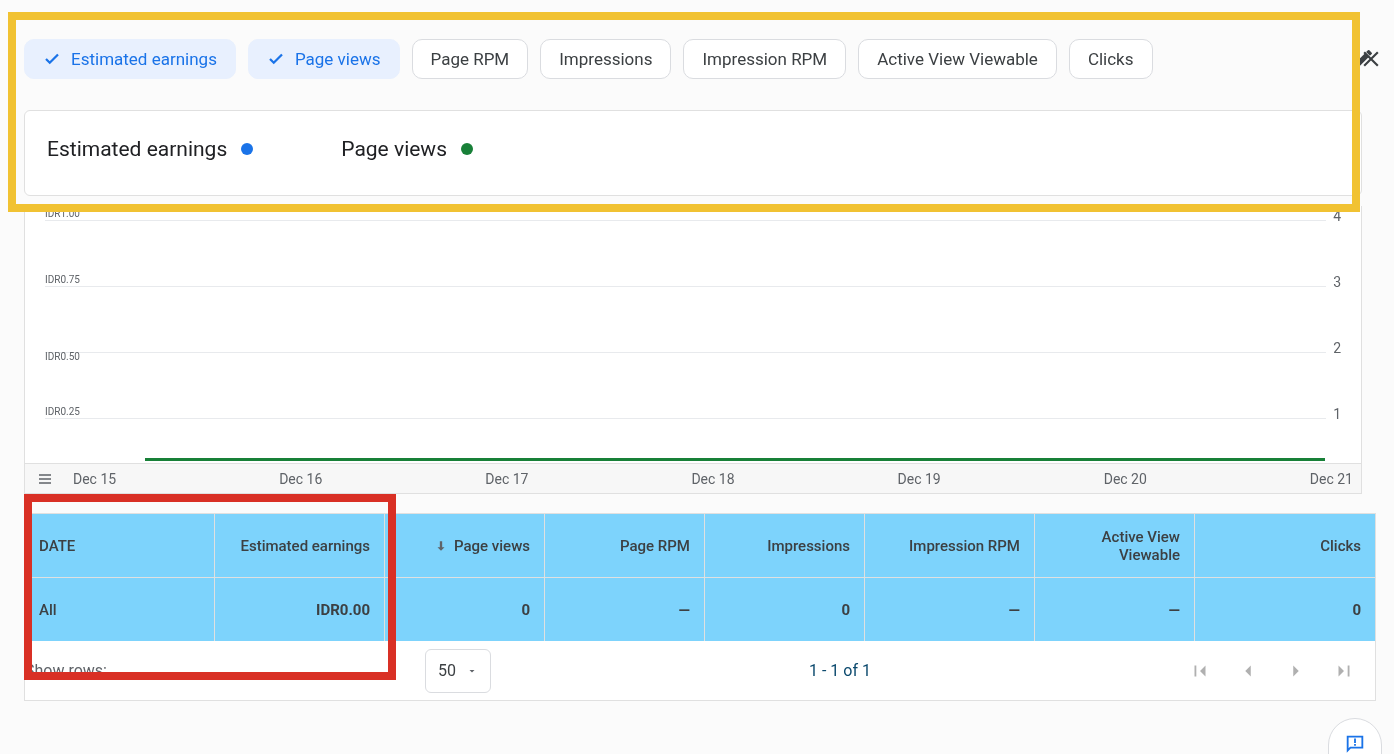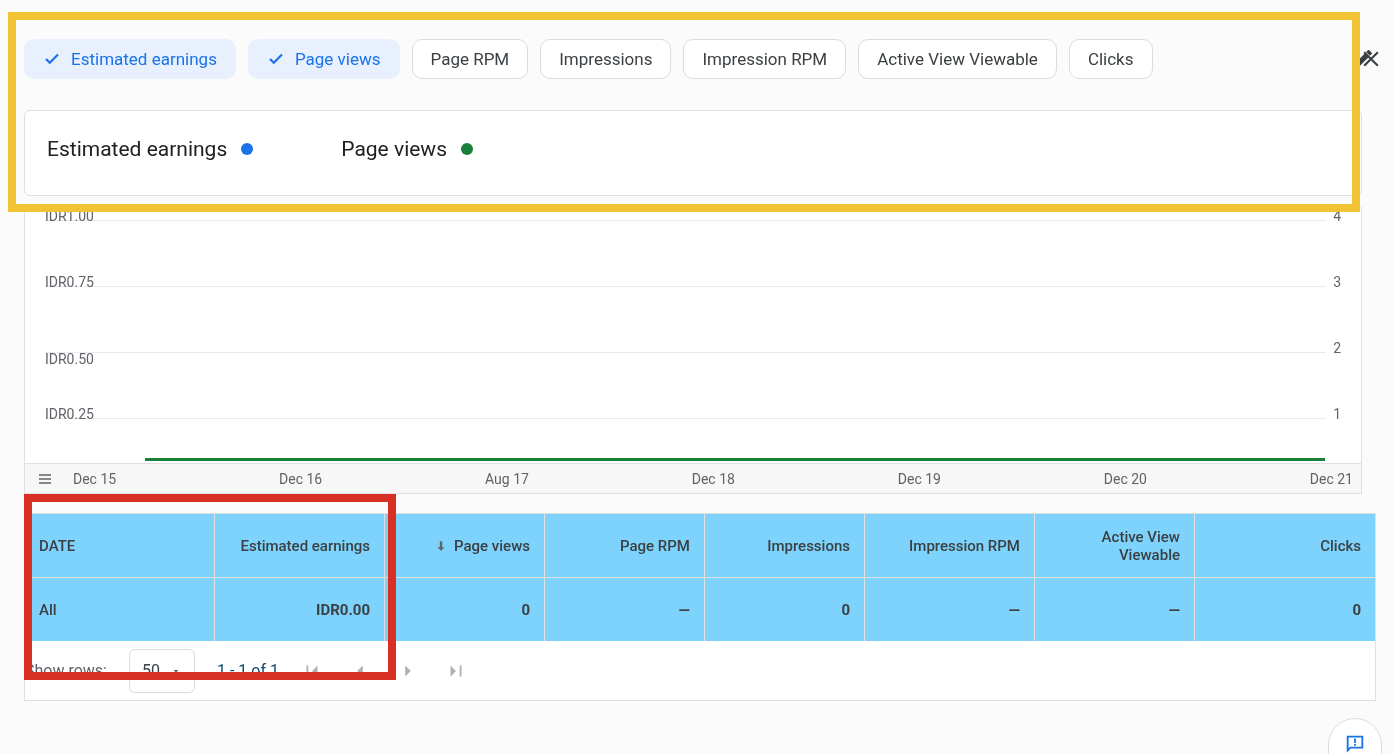--- a/index.html
+++ b/index.html
@@ -96,21 +96,21 @@
     top:206px;
     width:1338px;
     height:288px;
     background:#fff;
     border:1px solid #e0e0e0;
     border-top:none;
   }
   .y-left-label {
     position:absolute;
     left:20px;
-    font-size:14px;
+    font-size:10px;
     color:#5f6368;
   }
   .y-right-label {
     position:absolute;
     right:20px;
     font-size:14px;
     color:#5f6368;
   }
   .gridline {
     position:absolute;
@@ -204,21 +204,21 @@
     position:absolute;
     left:24px;
     top:641px;
     width:1352px;
     height:60px;
     background:#fff;
     border:1px solid #e0e0e0;
     border-top:none;
     display:flex;
     align-items:center;
-    justify-content:flex-start;
+    justify-content:space-between;
     gap:22px;
     padding-right:20px;
     font-size:16px;
     color:#5f6368;
   }
   .rows-select {
     height:44px;
     padding:0 12px;
     border:1px solid #dadce0;
     border-radius:6px;
@@ -331,21 +331,21 @@
 
   <div class="xaxis-row">
     <div class="hamburger-icon">
       <svg width="16" height="16" viewBox="0 0 24 24">
           <path stroke="#5f6368" stroke-width="2.5" d="M3 6h18M3 12h18M3 18h18"></path>
         </svg>
     </div>
     <div class="xlabels">
       <span>Dec 15</span>
       <span>Dec 16</span>
-      <span>Aug 17</span>
+      <span>Dec 17</span>
       <span>Dec 18</span>
       <span>Dec 19</span>
       <span>Dec 20</span>
       <span>Dec 21</span>
     </div>
   </div>
 </div>
 
 <table class="data-table">
   <thead>

